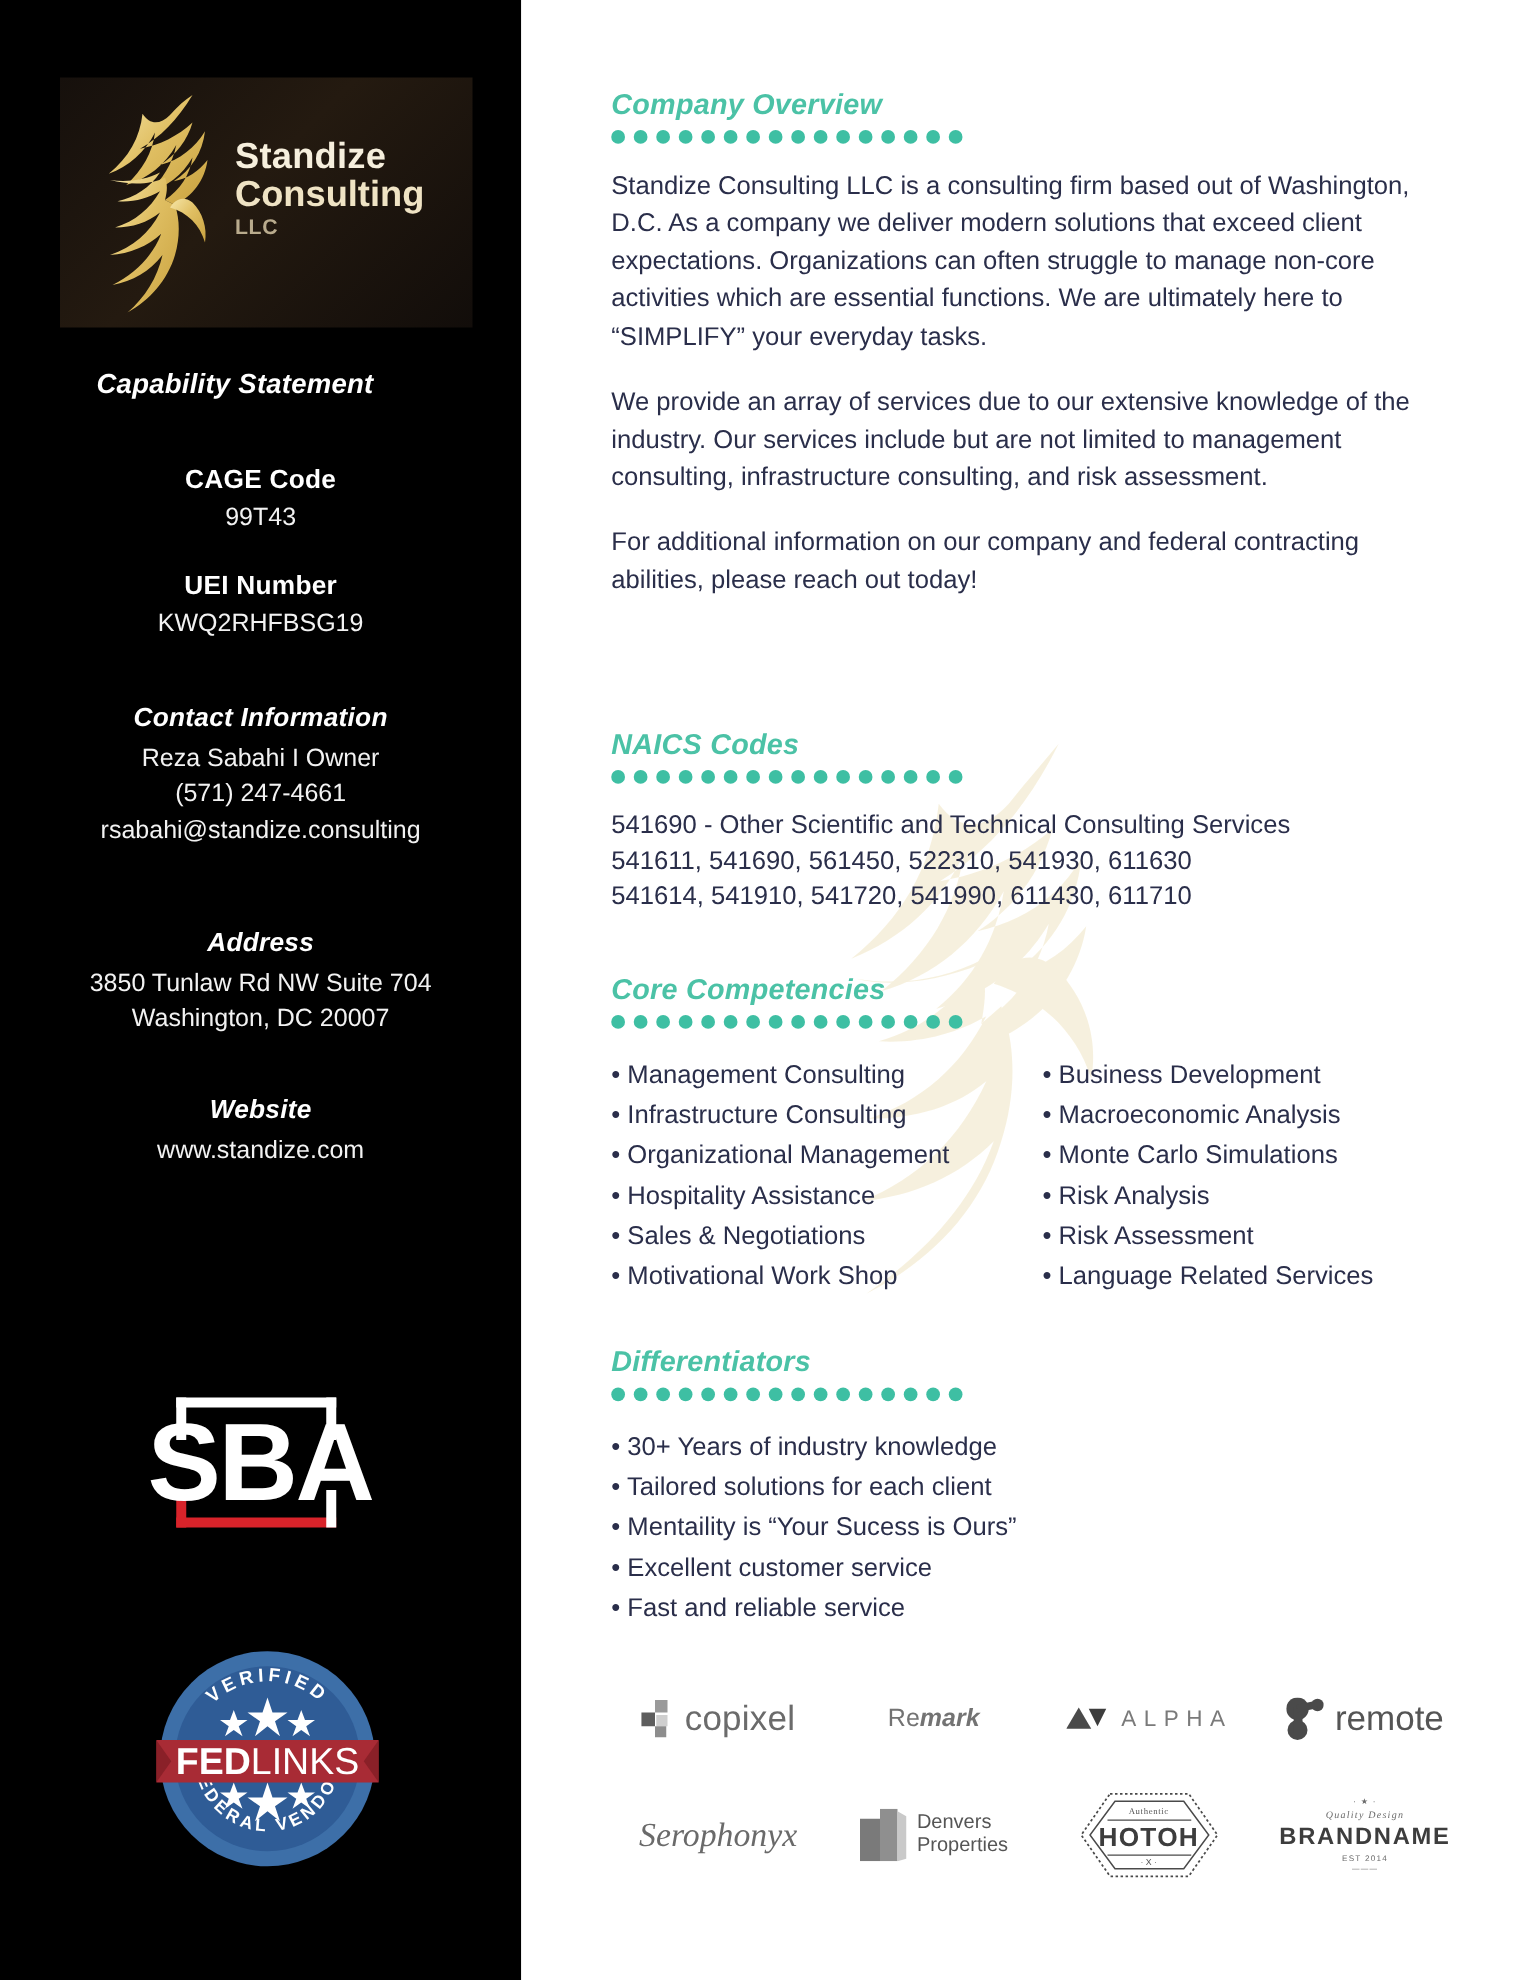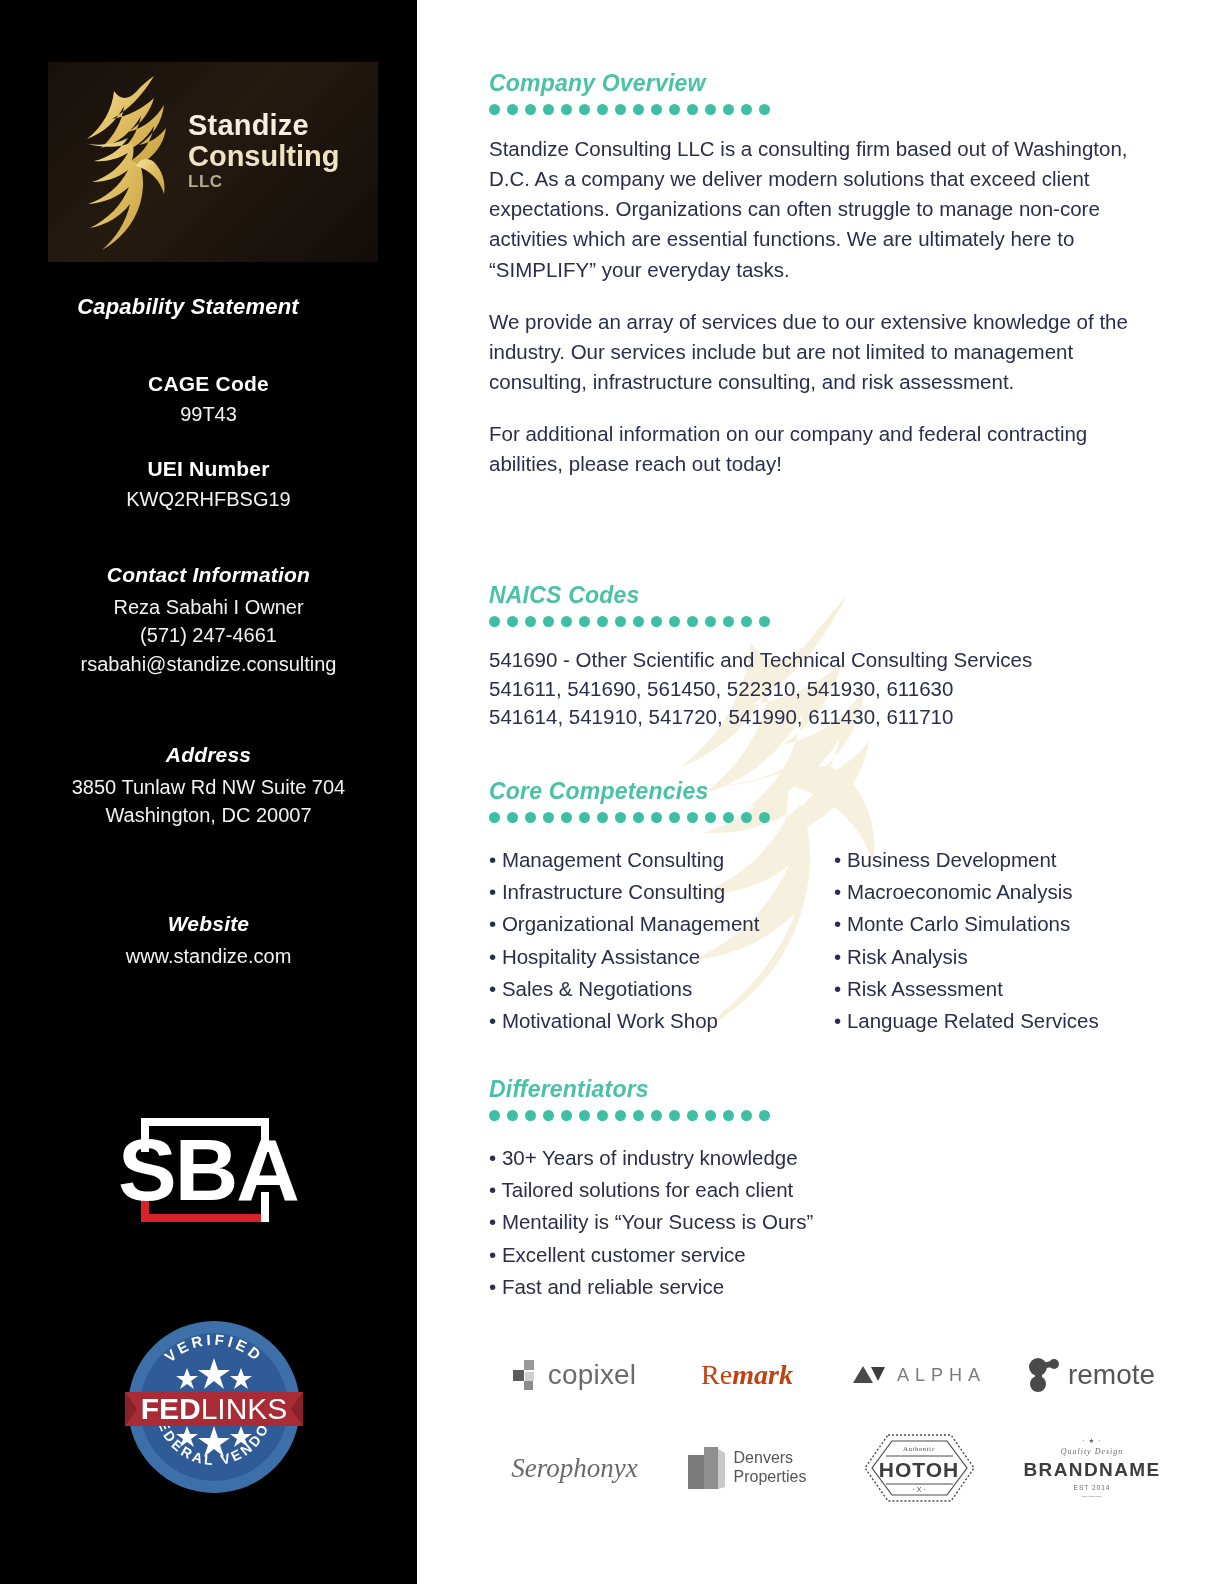--- a/index.html
+++ b/index.html
@@ -82,21 +82,21 @@
   .bullet{
     font-size:20.5px;color:#2A2E4A;line-height:1.57;
     white-space:nowrap;
   }
 
   
   .logorow{display:flex;align-items:center;}
   .lg{display:flex;align-items:center;justify-content:center;color:#5a5a5a;}
 
   .copixel-txt{font-size:28px;color:#6b6b6b;letter-spacing:.2px;}
-  .remark-txt{font-size:28px;color:#c2410c;font-family:Liberation Serif, serif;}
+  .remark-txt{font-size:20px;color:#737373;font-family:Liberation Sans, sans-serif;}
   .remark-txt b{font-style:italic;}
   .alpha-txt{font-size:18px;letter-spacing:6px;color:#7a7a7a;}
   .remote-txt{font-size:28px;color:#555;}
   .seroph{font-size:27px;font-style:italic;color:#6a6a6a;font-family:"Liberation Serif",serif;}
   .denvers{font-size:16px;color:#555;line-height:1.18;}
   .hotoh-sm{font-size:7px;color:#555;letter-spacing:.5px;}
   .brandname{font-size:19px;font-weight:bold;letter-spacing:1.4px;color:#3d3d3d;font-family:"Liberation Sans",sans-serif;}
   .brand-sm{font-size:6.5px;color:#6b6b6b;letter-spacing:1px;}
 </style>
 </head>
@@ -148,21 +148,21 @@
       <div class="sb-line">(571) 247-4661</div>
       <div class="sb-line">rsabahi@standize.consulting</div>
     </div>
 
     <div class="sb-block" style="top:743px;">
       <div class="sb-h ital">Address</div>
       <div class="sb-line" style="margin-top:6px;">3850 Tunlaw Rd NW Suite 704</div>
       <div class="sb-line">Washington, DC 20007</div>
     </div>
 
-    <div class="sb-block" style="top:912px;">
+    <div class="sb-block" style="top:876px;">
       <div class="sb-h ital">Website</div>
       <div class="sb-line" style="margin-top:6px;">www.standize.com</div>
     </div>
 
     <svg class="sba" viewBox="0 0 200 155">
       <path d="M32 30 H56 V38 H40 V118 H40" fill="none" stroke="#ffffff" stroke-width="0"></path>
 
       <rect x="33" y="26" width="8" height="34" fill="#ffffff"></rect>
       <rect x="33" y="26" width="128" height="8" fill="#ffffff"></rect>
       <rect x="153" y="26" width="8" height="34" fill="#ffffff"></rect>

